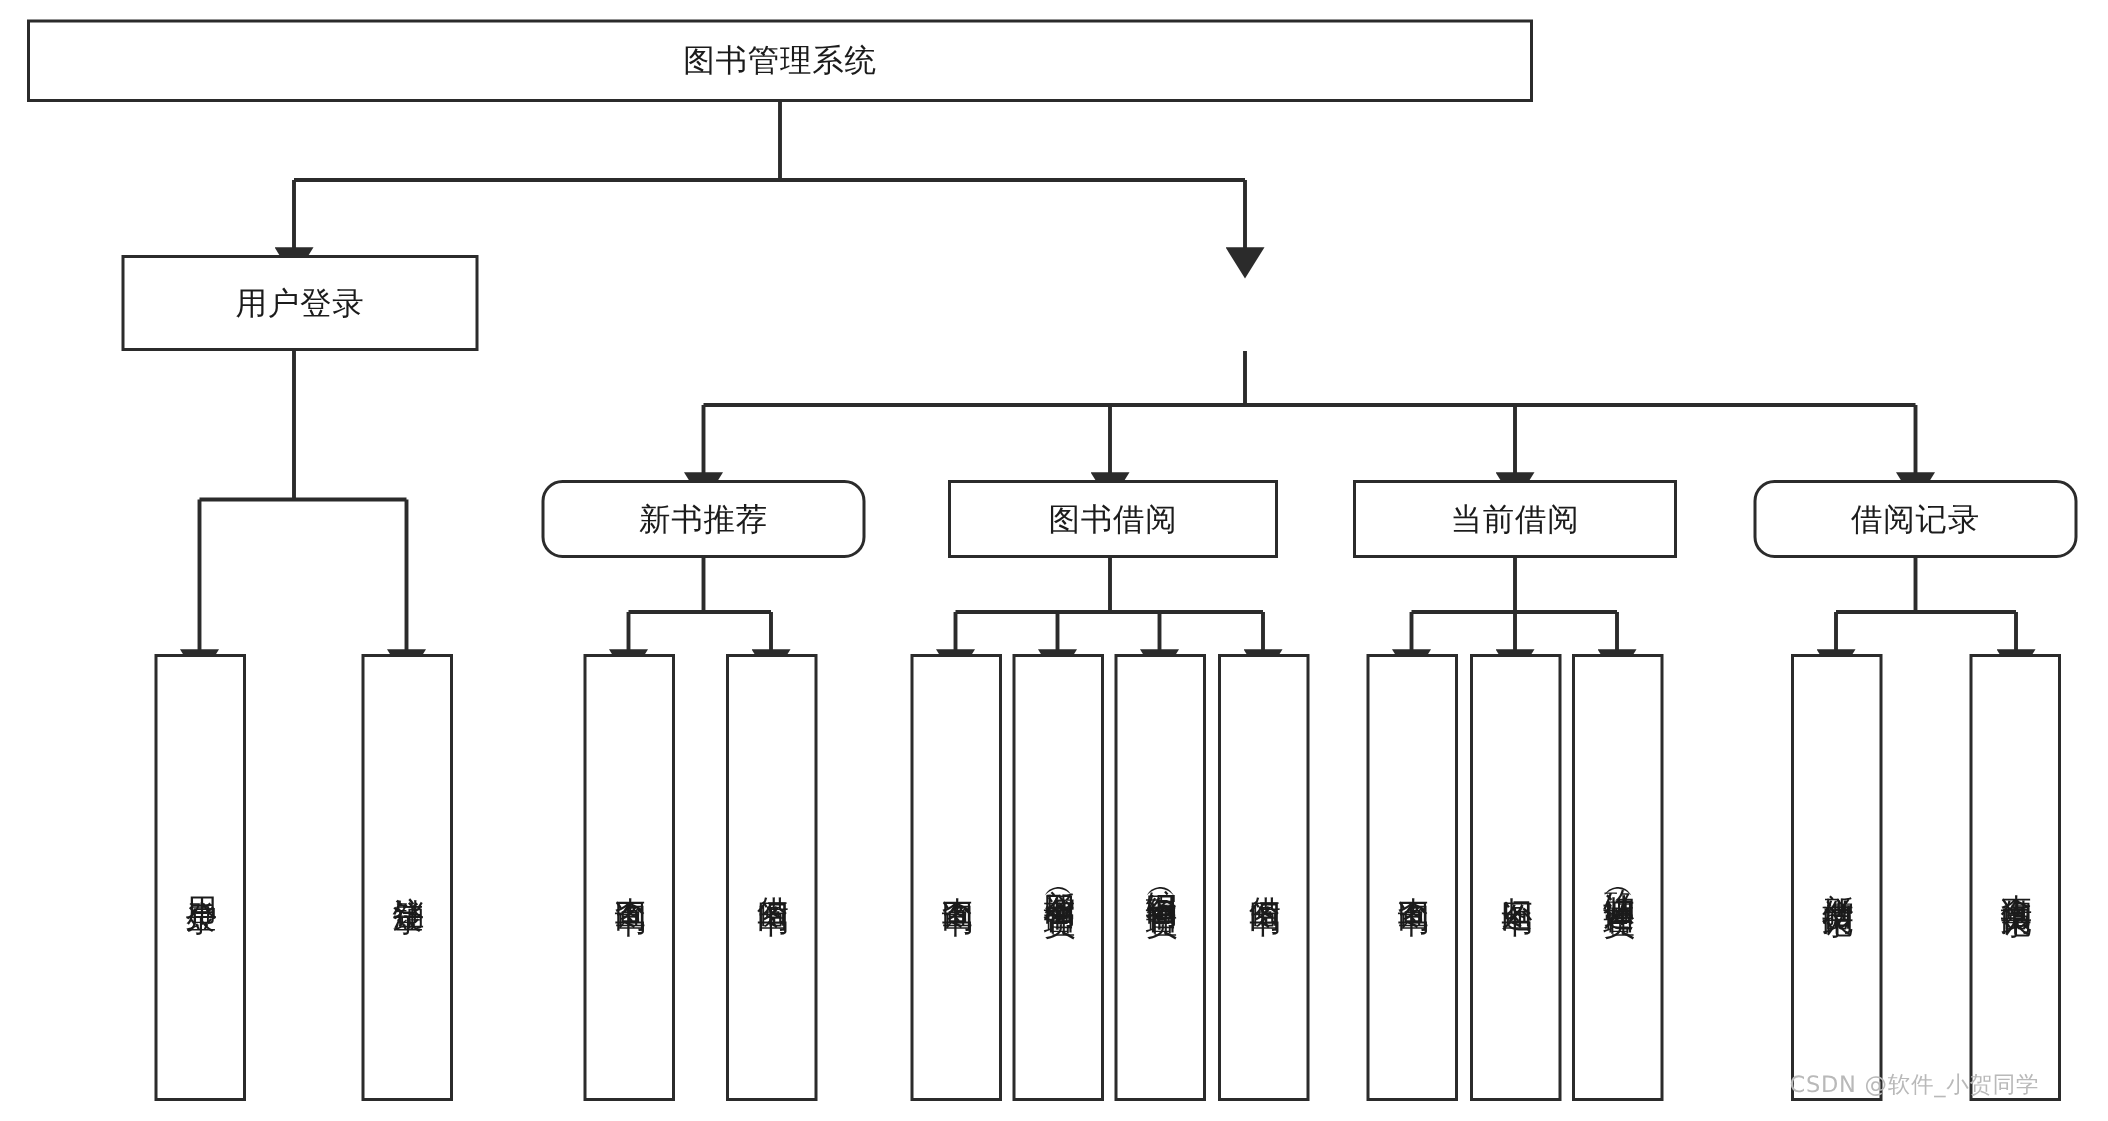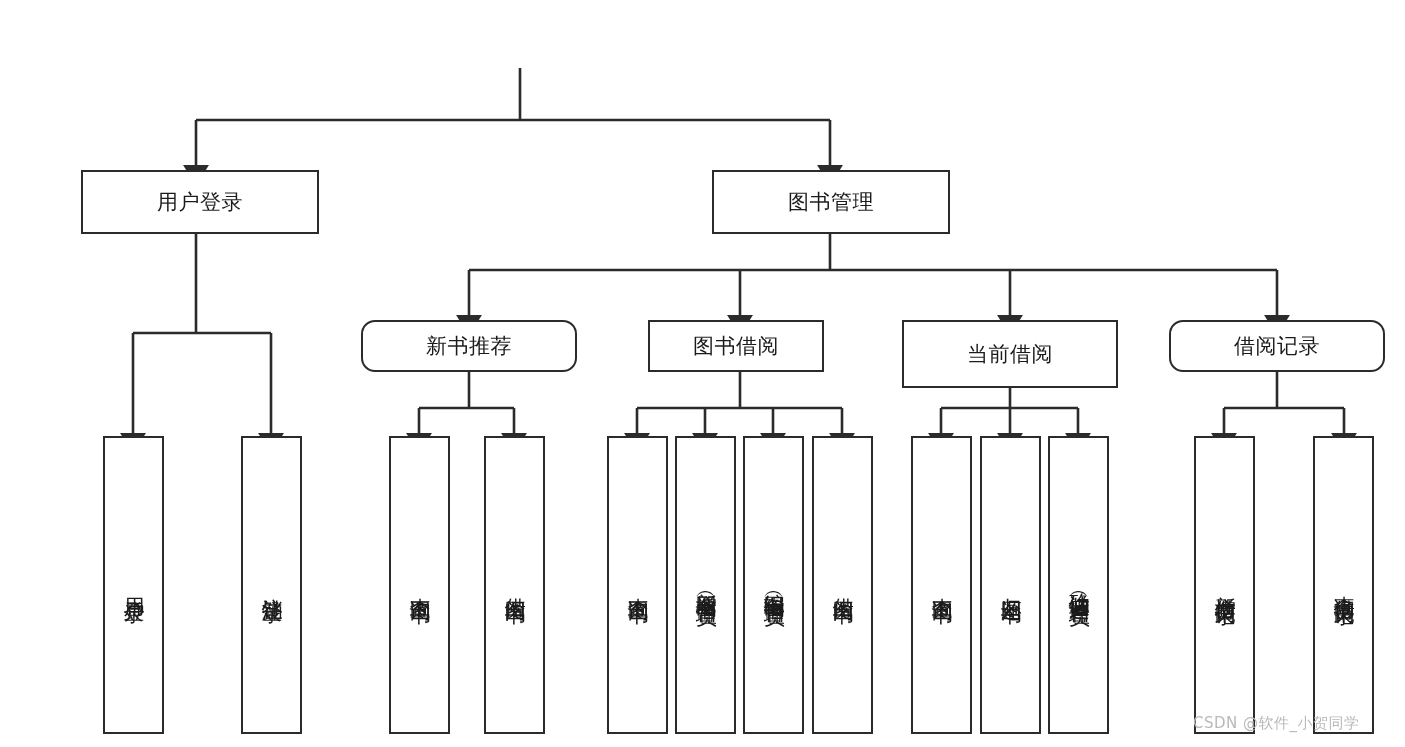--- a/index.html
+++ b/index.html
@@ -114,38 +114,38 @@
       <path d="M1010,408 L1010,436" marker-end="url(#arrow)"></path>
       <path d="M1078,408 L1078,436" marker-end="url(#arrow)"></path>
 
       <path d="M1277,372 L1277,408"></path>
       <path d="M1224,408 L1344,408"></path>
       <path d="M1224,408 L1224,436" marker-end="url(#arrow)"></path>
       <path d="M1344,408 L1344,436" marker-end="url(#arrow)"></path>
     </g>
   </svg>
 
+  <div class="node" style="left:18px; top:13px; width:1004px; height:55px;">
+    <span class="node-label">图书管理系统</span>
+  </div>
 
   <div class="node" style="left:81px; top:170px; width:238px; height:64px;">
     <span class="node-label">用户登录</span>
   </div>
 
-  <div class="node" style="left:712px; top:170px; width:238px; height:64px;">
-    <span class="node-label">图书管理</span>
-  </div>
 
   <div class="node" style="left:361px; top:320px; width:216px; height:52px;border-radius:14px;">
     <span class="node-label">新书推荐</span>
   </div>
 
-  <div class="node" style="left:632px; top:320px; width:176px; height:52px;margin-left:16px;">
+  <div class="node" style="left:632px; top:320px; width:220px; height:52px;">
     <span class="node-label">图书借阅</span>
   </div>
 
-  <div class="node" style="left:902px; top:320px; width:216px; height:68px;">
+  <div class="node" style="left:902px; top:320px; width:216px; height:52px;">
     <span class="node-label">当前借阅</span>
   </div>
 
   <div class="node" style="left:1169px; top:320px; width:216px; height:52px;border-radius:14px;">
     <span class="node-label">借阅记录</span>
   </div>
 
   <div class="node vertical" style="left:103px; top:436px; width:61px; height:298px;">
     <span class="node-label">用户登录</span>
   </div>

